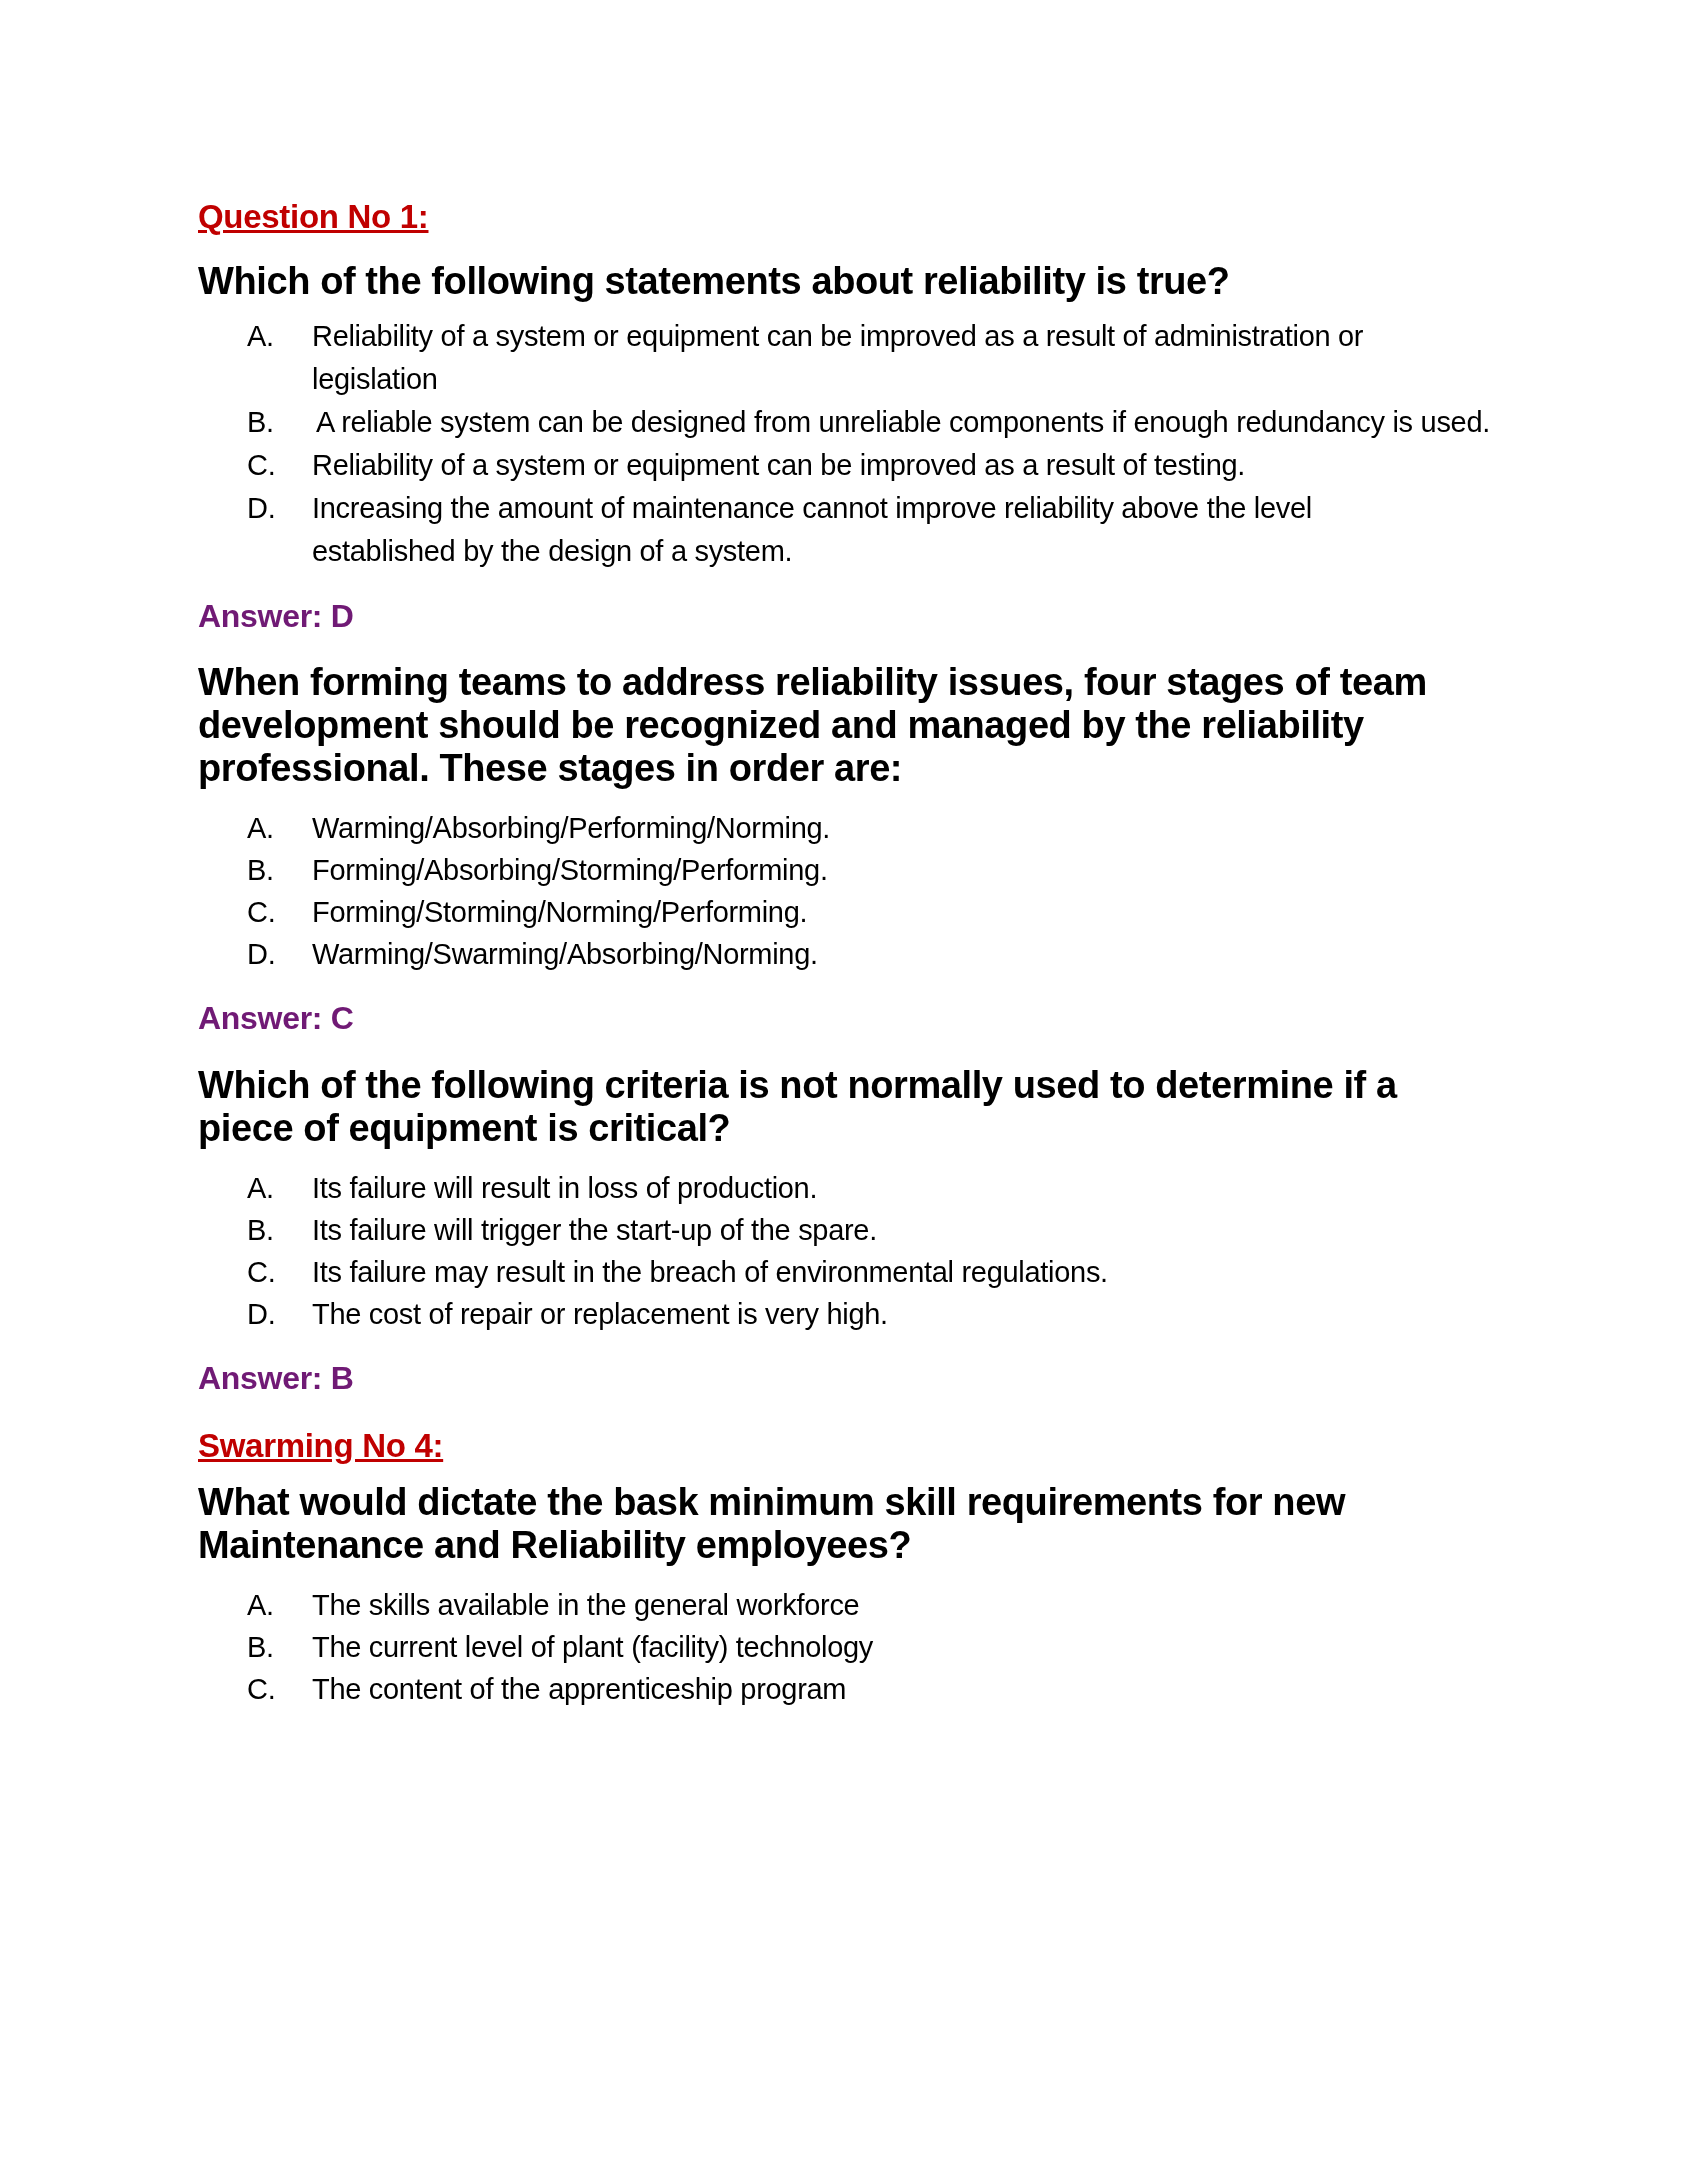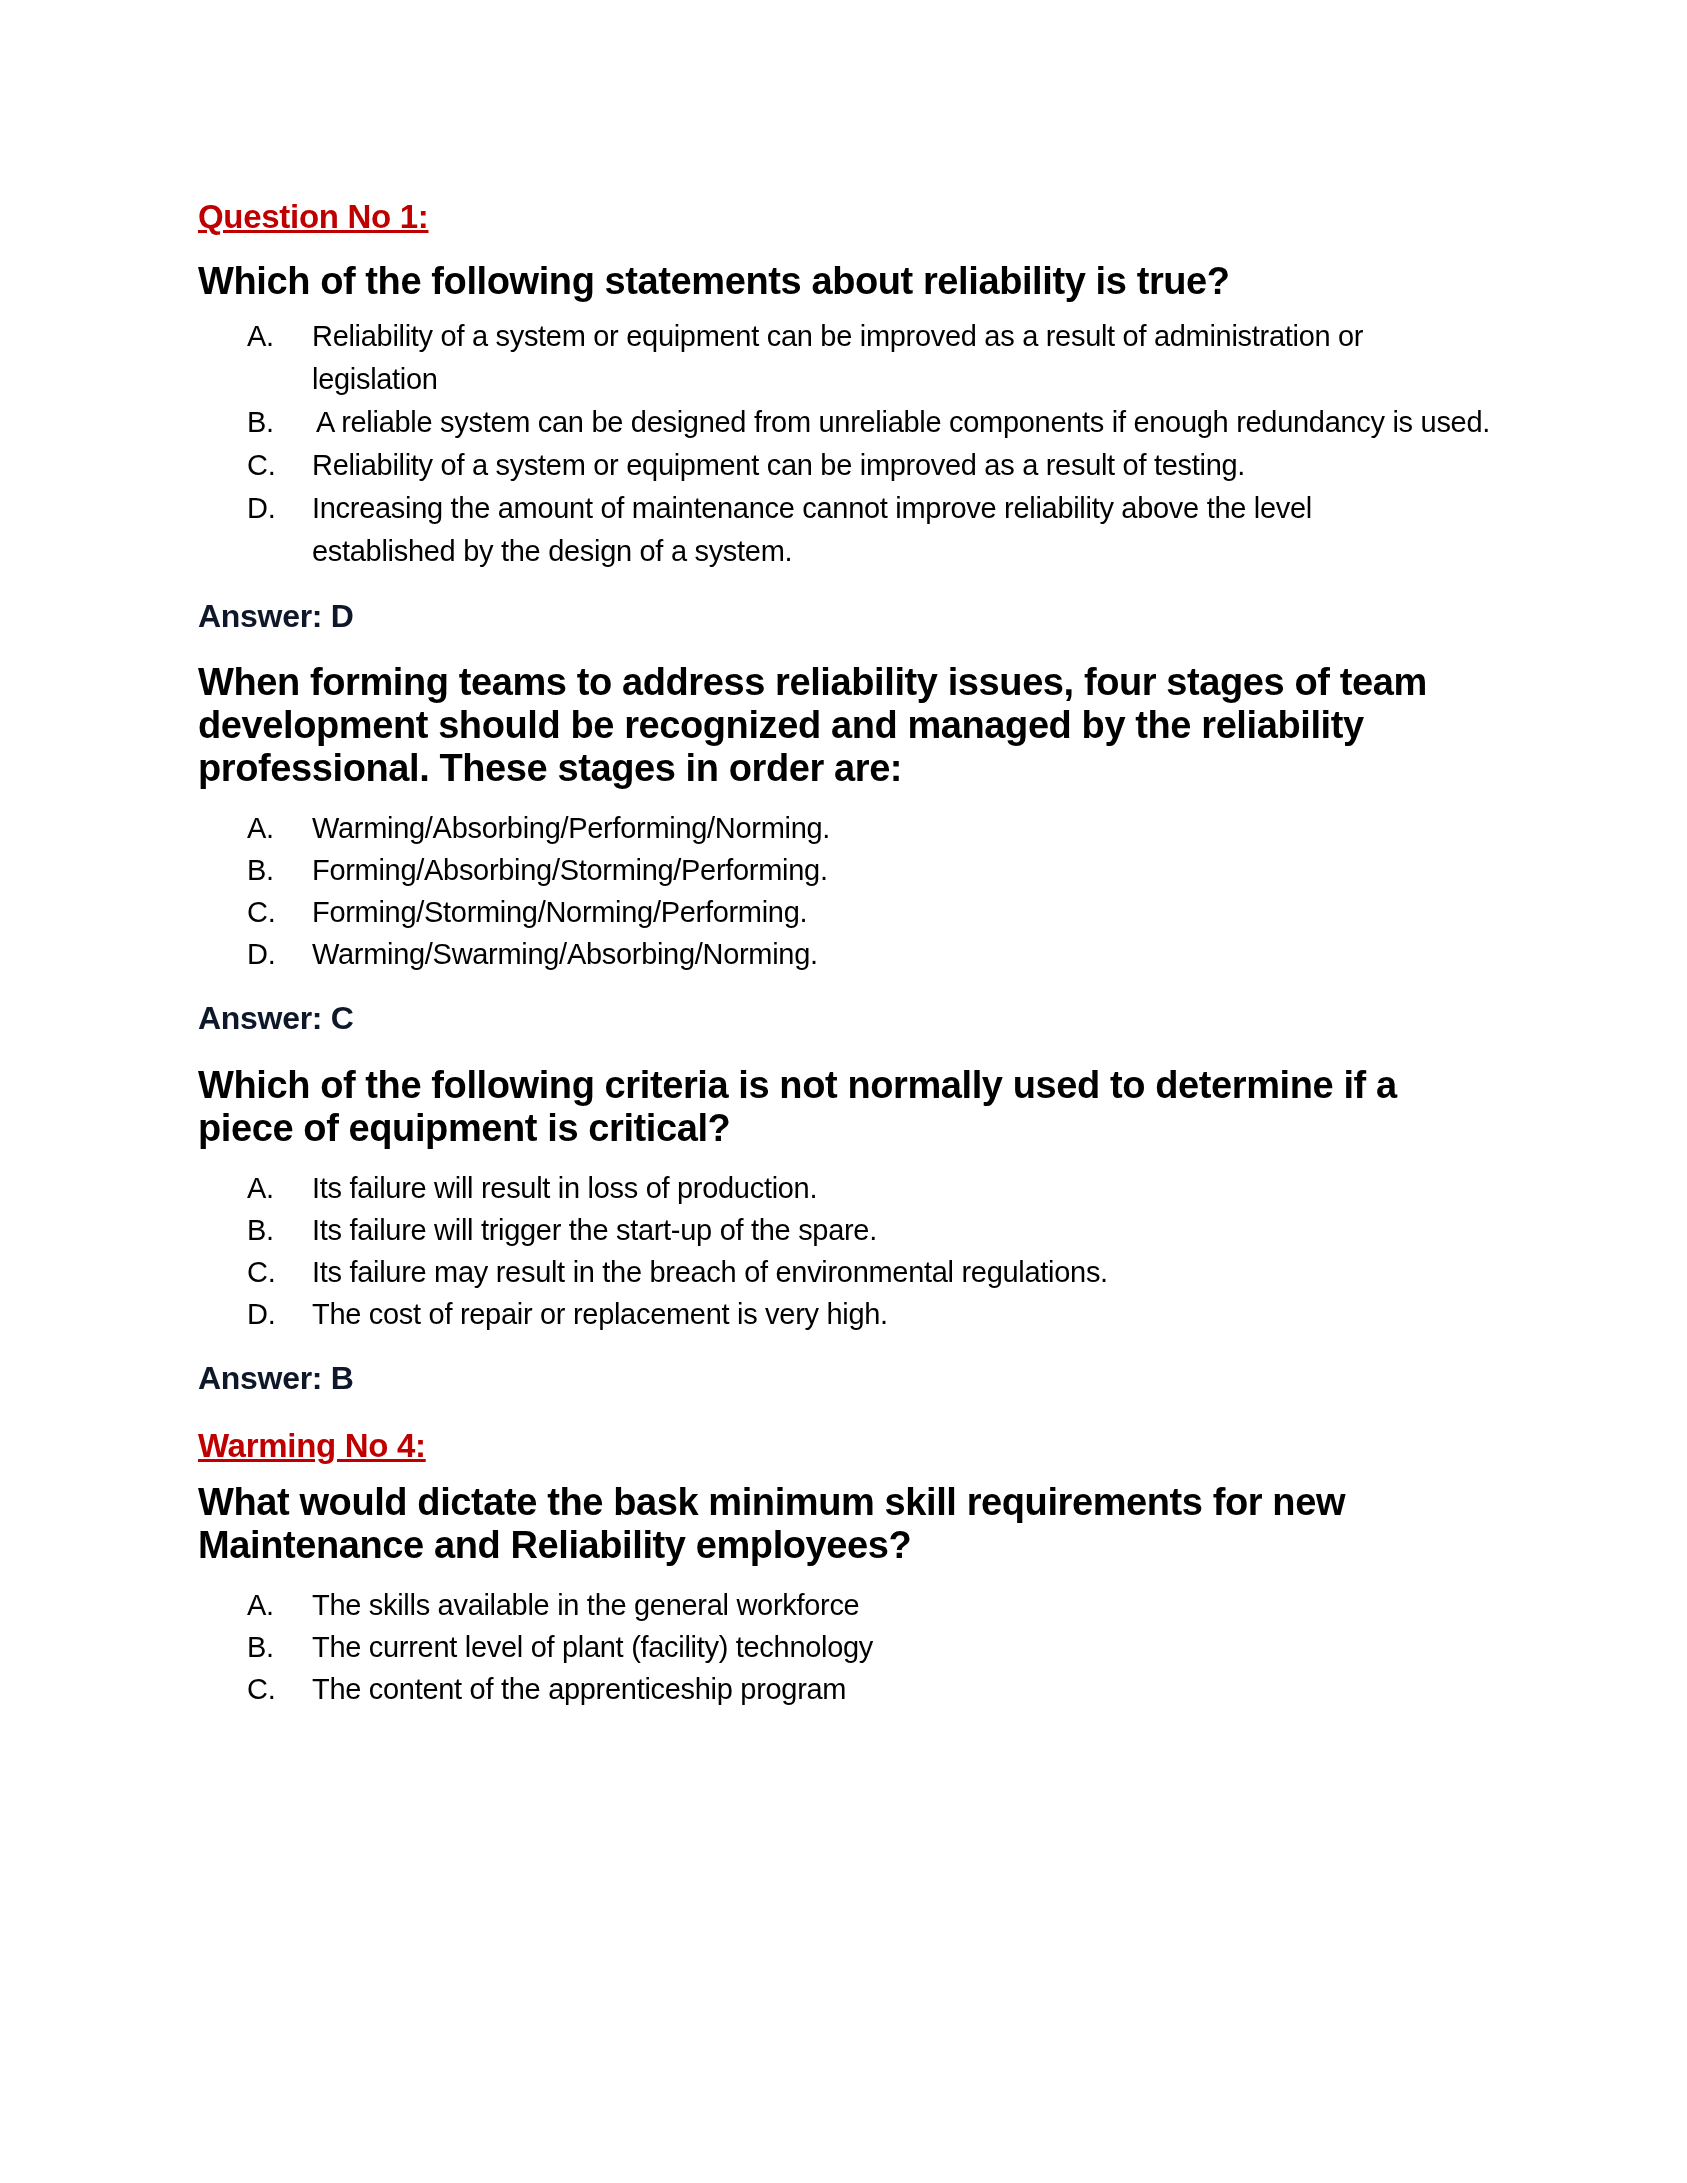--- a/index.html
+++ b/index.html
@@ -54,21 +54,21 @@
     .opt-letter {
       flex: 0 0 49px;
       margin-left: 49px;
     }
     .opt-text {
       flex: 1 1 auto;
       max-width: 1199px;
       margin-left: 16px;
     }
     .answer {
-      color: #0f172a;
+      color: #701a75;
       font-weight: bold;
       font-size: 32px;
       line-height: 46px;
       margin: 20px 0 22.4px 0;
       letter-spacing: -0.3px;
     }
     .block { margin: 0; }
   </style>
 </head>
 <body>
@@ -139,21 +139,21 @@
       </li>
       <li class="option tight">
         <span class="opt-letter">D.</span>
         <span class="opt-text">The cost of repair or replacement is very high.</span>
       </li>
     </ul>
     <p class="answer">Answer: B</p>
   </section>
 
   <section class="block">
-    <h2 class="q-heading">Warming No 4:</h2>
+    <h2 class="q-heading">Swarming No 4:</h2>
     <p class="q-text" style="max-width:1239px;">What would dictate the bask minimum skill requirements for new Maintenance and Reliability employees?</p>
     <ul class="options">
       <li class="option tight">
         <span class="opt-letter">A.</span>
         <span class="opt-text">The skills available in the general workforce</span>
       </li>
       <li class="option tight">
         <span class="opt-letter">B.</span>
         <span class="opt-text">The current level of plant (facility) technology</span>
       </li>

